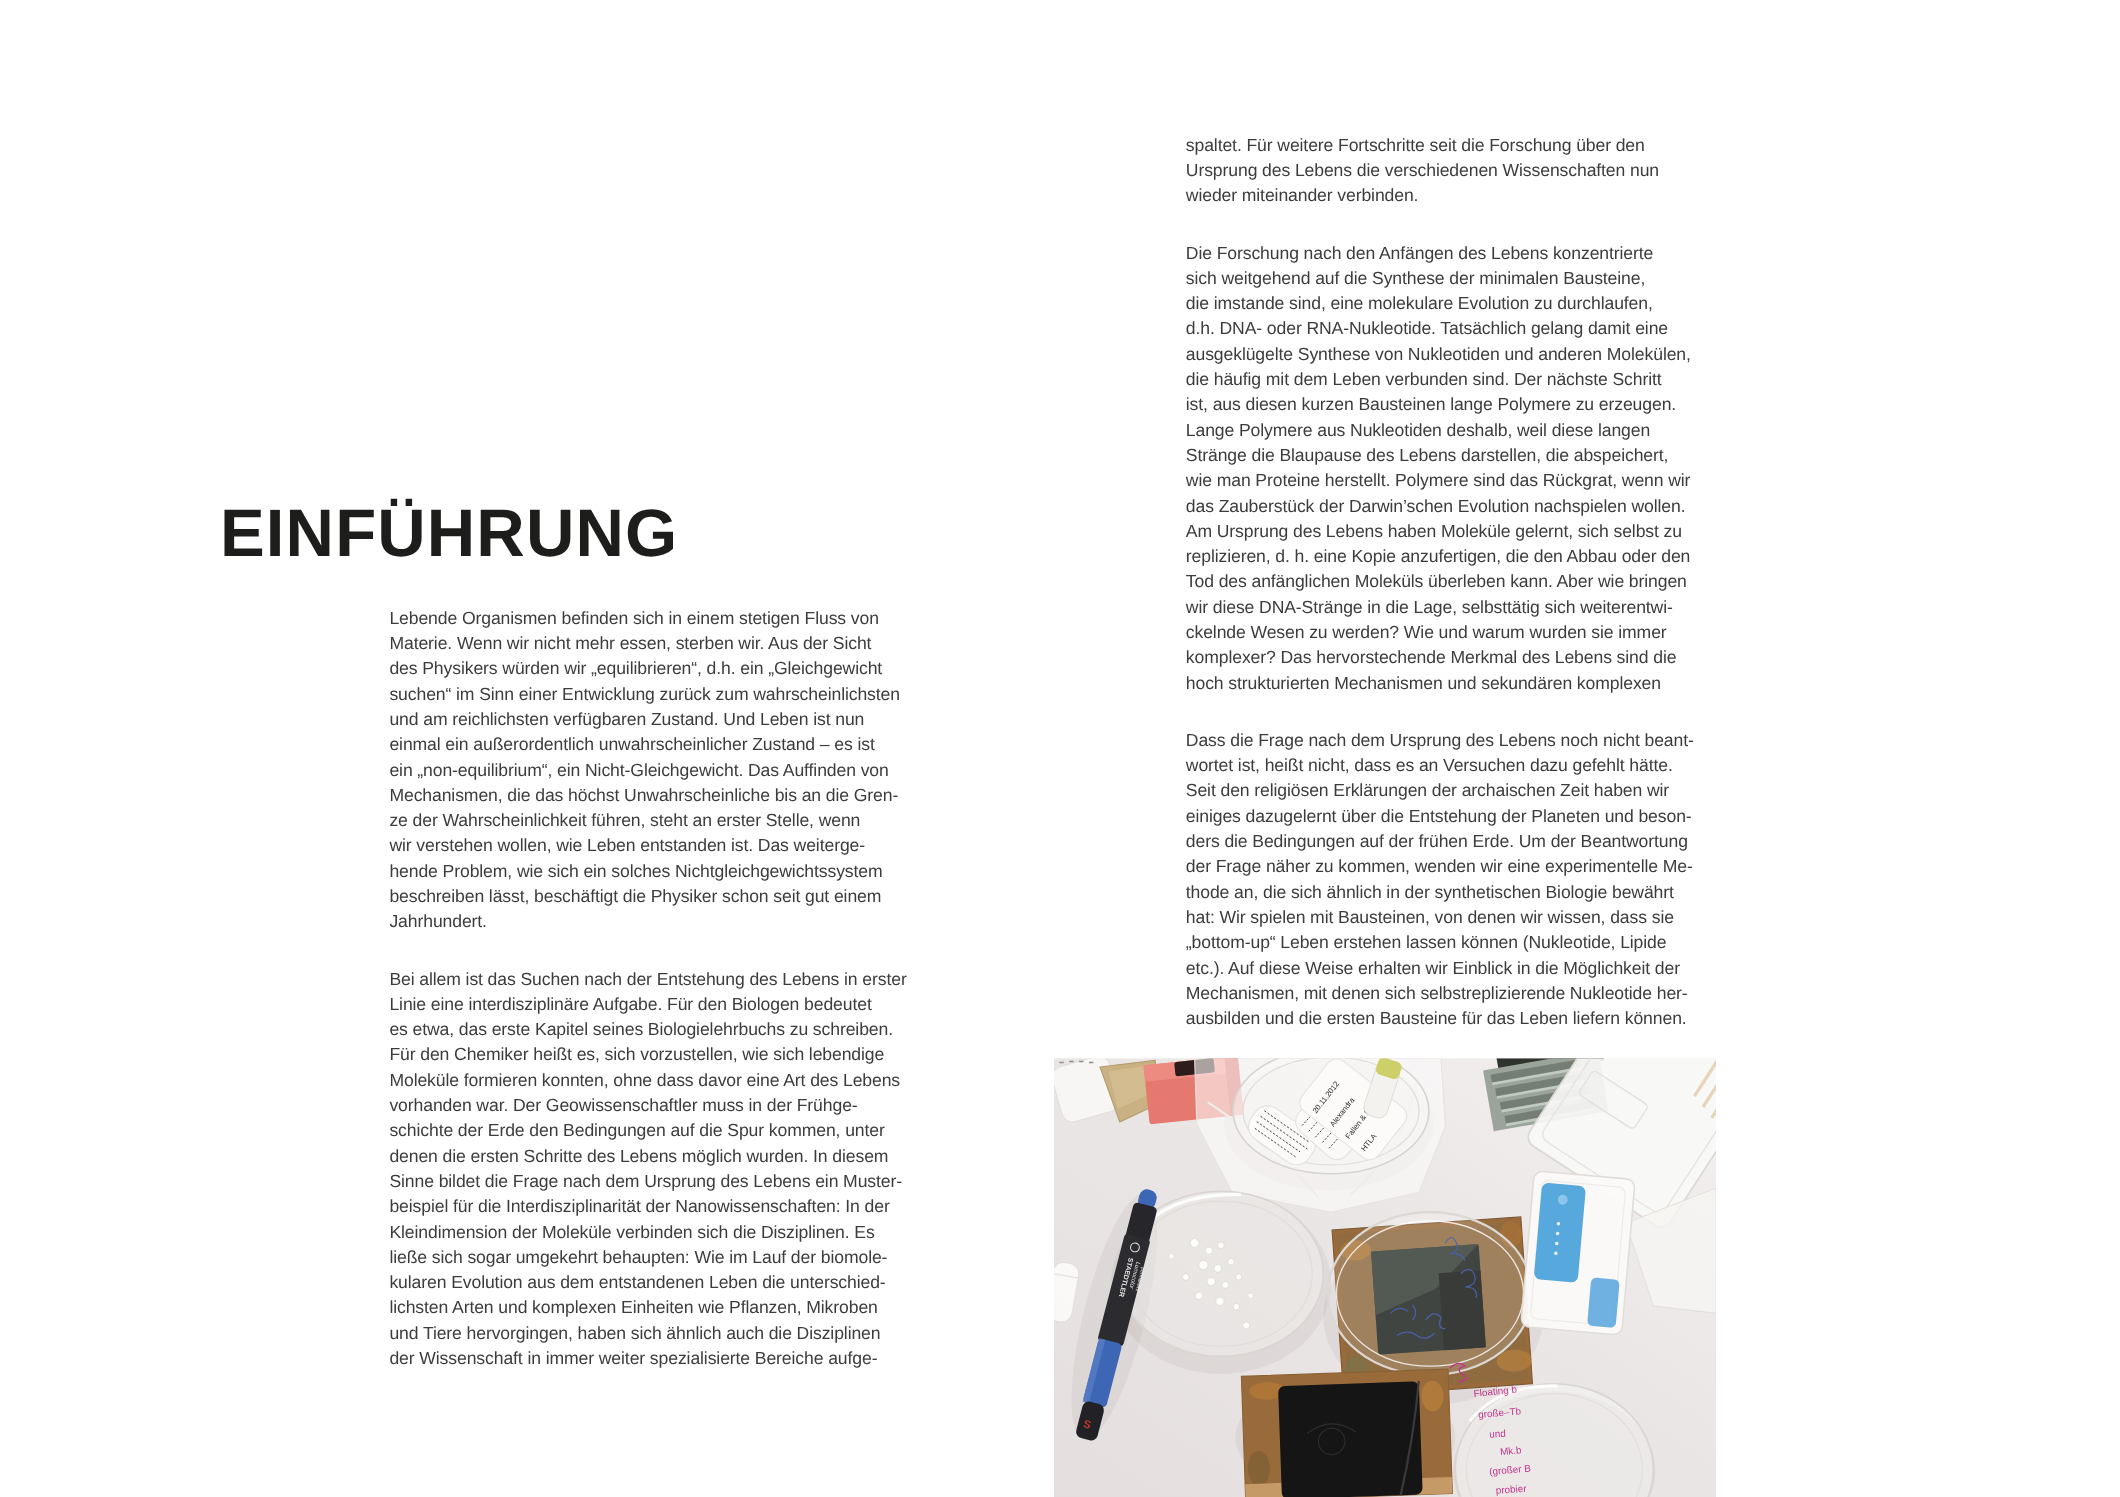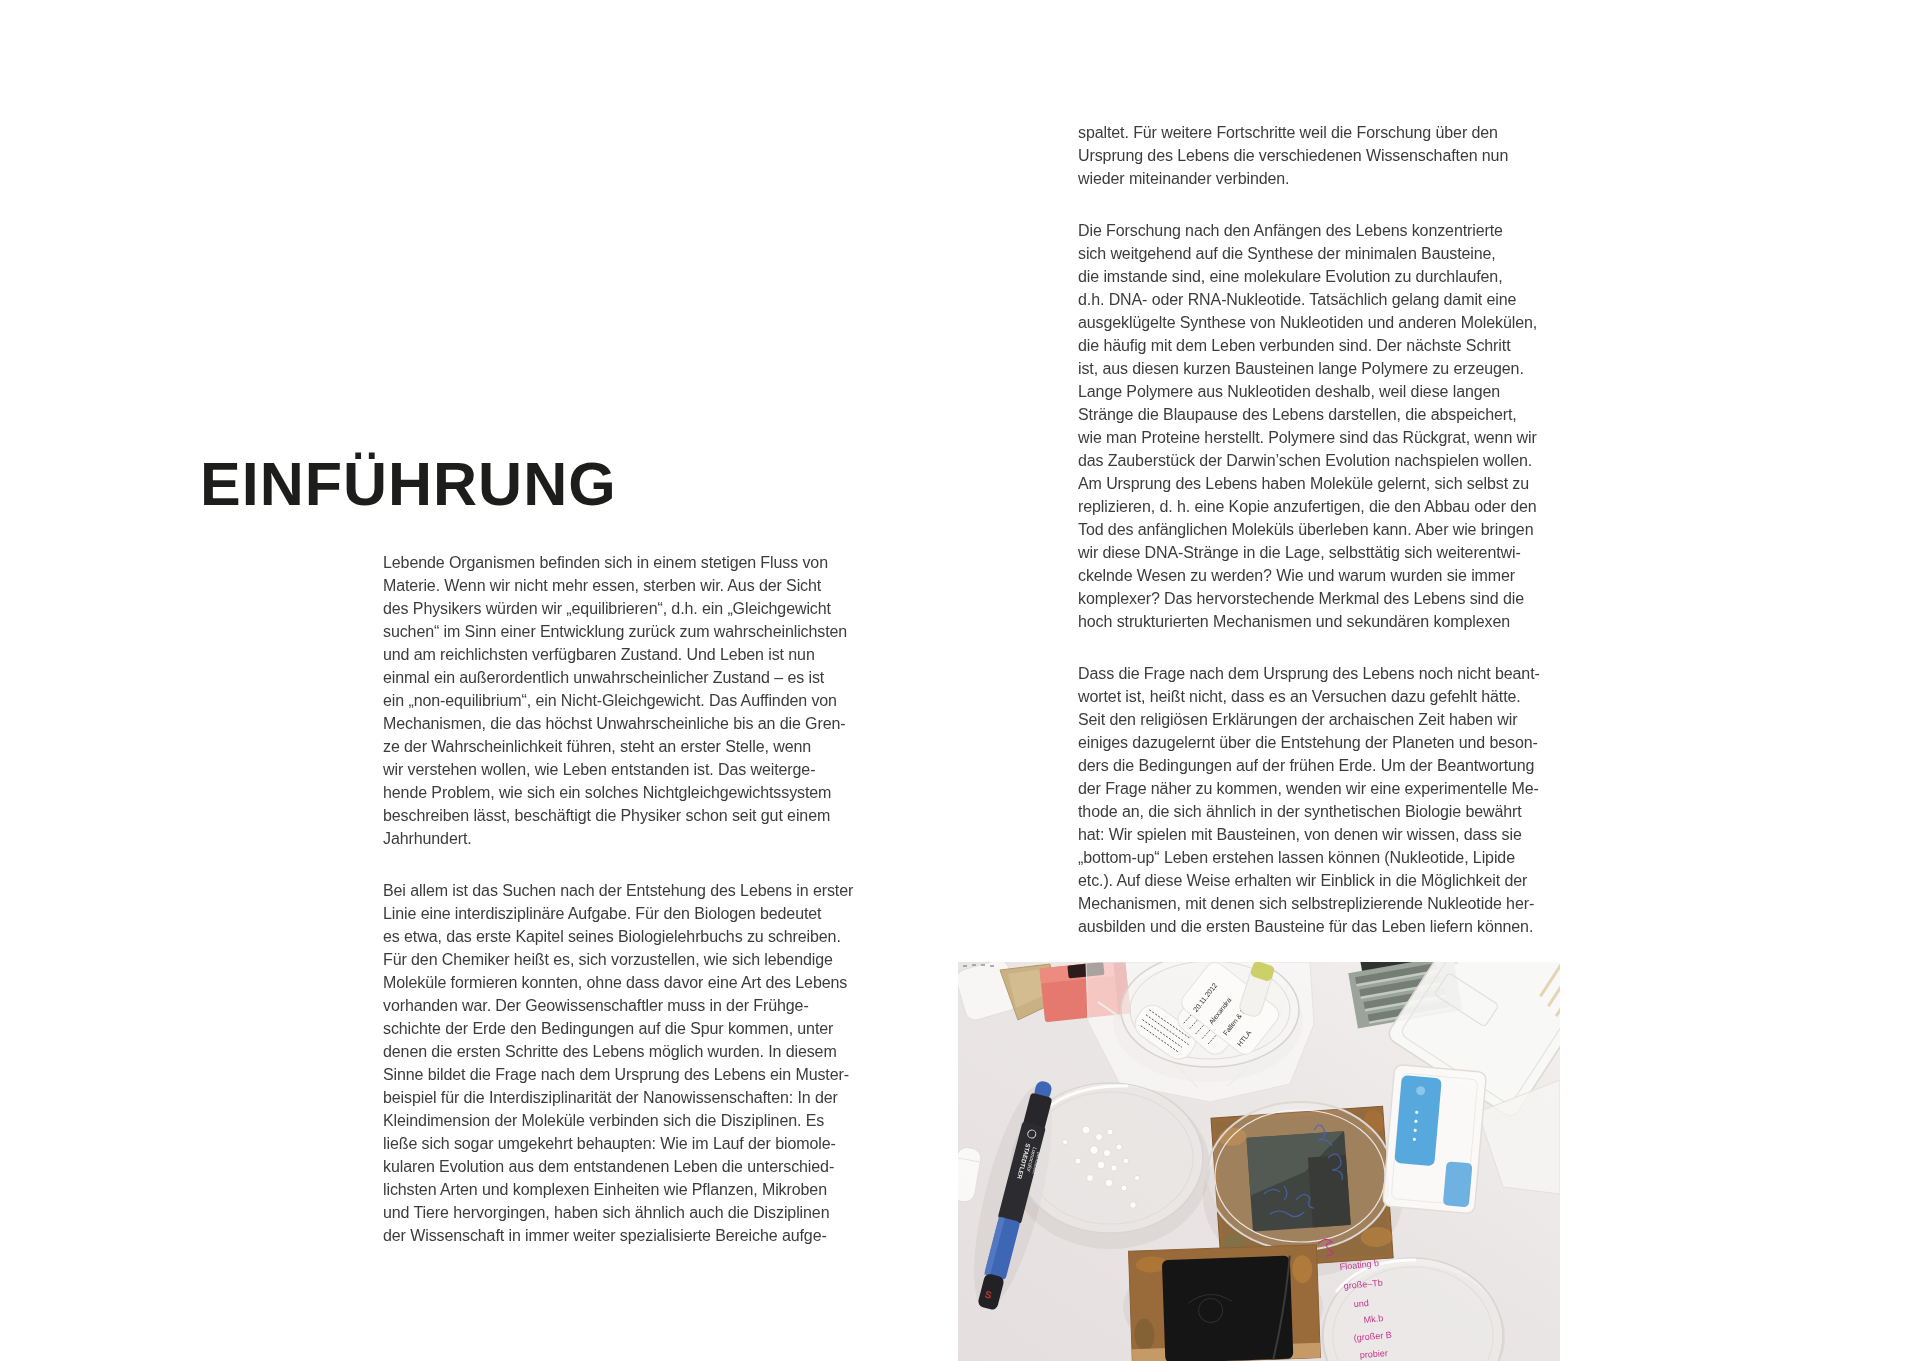--- a/index.html
+++ b/index.html
@@ -15,21 +15,21 @@
     margin:0;
     font-size:61px;font-weight:700;letter-spacing:1px;
     color:#1d1d1b;line-height:1;
   }
   .col{
     position:absolute;width:560px;
     font-size:16px;line-height:23px;letter-spacing:-0.1px;
     color:#3c3c3c;
   }
   .col p{white-space:pre;margin:0 0 29px 0;}
-  .col-left{left:383px;top:551px;}
+  .col-left{left:354px;top:551px;}
   .col-right{left:1078px;top:121px;}
   .photo{
     position:absolute;left:958px;top:962px;width:602px;height:399px;
     margin:0;overflow:hidden;
   }
   .photo svg{display:block;}
   text.markerlabel{font-family:"Liberation Sans",sans-serif;}
 </style>
 </head>
 <body>
@@ -64,21 +64,21 @@
 beispiel für die Interdisziplinarität der Nanowissenschaften: In der
 Kleindimension der Moleküle verbinden sich die Disziplinen. Es
 ließe sich sogar umgekehrt behaupten: Wie im Lauf der biomole-
 kularen Evolution aus dem entstandenen Leben die unterschied-
 lichsten Arten und komplexen Einheiten wie Pflanzen, Mikroben
 und Tiere hervorgingen, haben sich ähnlich auch die Disziplinen
 der Wissenschaft in immer weiter spezialisierte Bereiche aufge-</p>
   </div>
 
   <div class="col col-right">
-    <p>spaltet. Für weitere Fortschritte weil die Forschung über den
+    <p>spaltet. Für weitere Fortschritte seit die Forschung über den
 Ursprung des Lebens die verschiedenen Wissenschaften nun
 wieder miteinander verbinden.</p>
     <p>Die Forschung nach den Anfängen des Lebens konzentrierte
 sich weitgehend auf die Synthese der minimalen Bausteine,
 die imstande sind, eine molekulare Evolution zu durchlaufen,
 d.h. DNA- oder RNA-Nukleotide. Tatsächlich gelang damit eine
 ausgeklügelte Synthese von Nukleotiden und anderen Molekülen,
 die häufig mit dem Leben verbunden sind. Der nächste Schritt
 ist, aus diesen kurzen Bausteinen lange Polymere zu erzeugen.
 Lange Polymere aus Nukleotiden deshalb, weil diese langen

